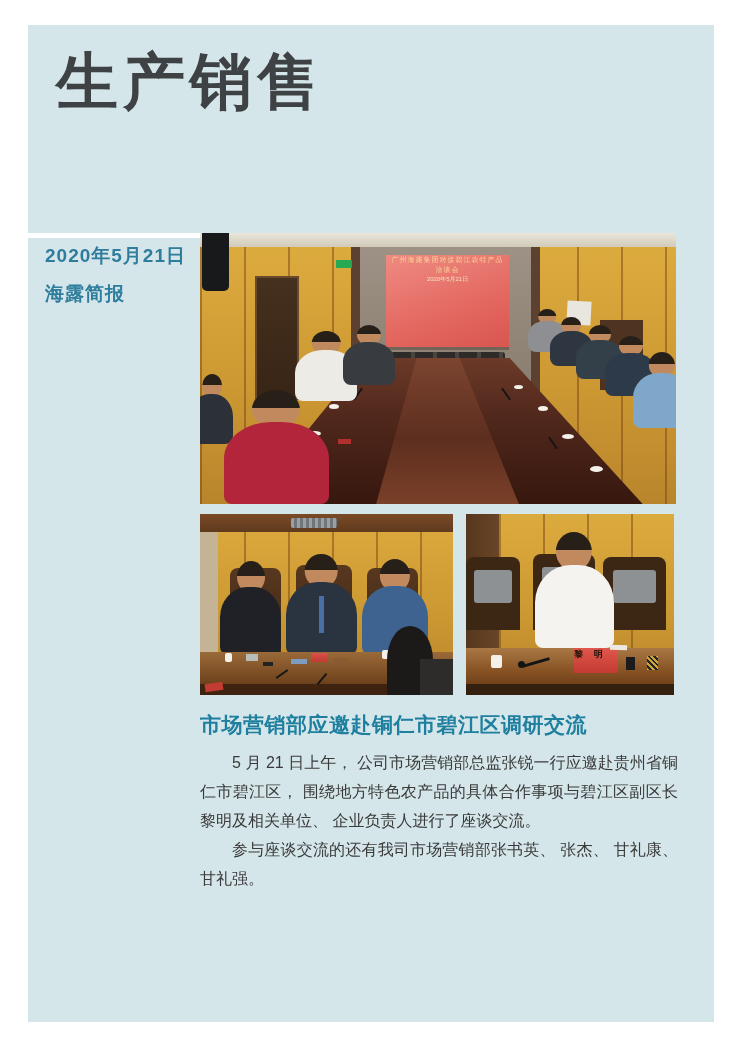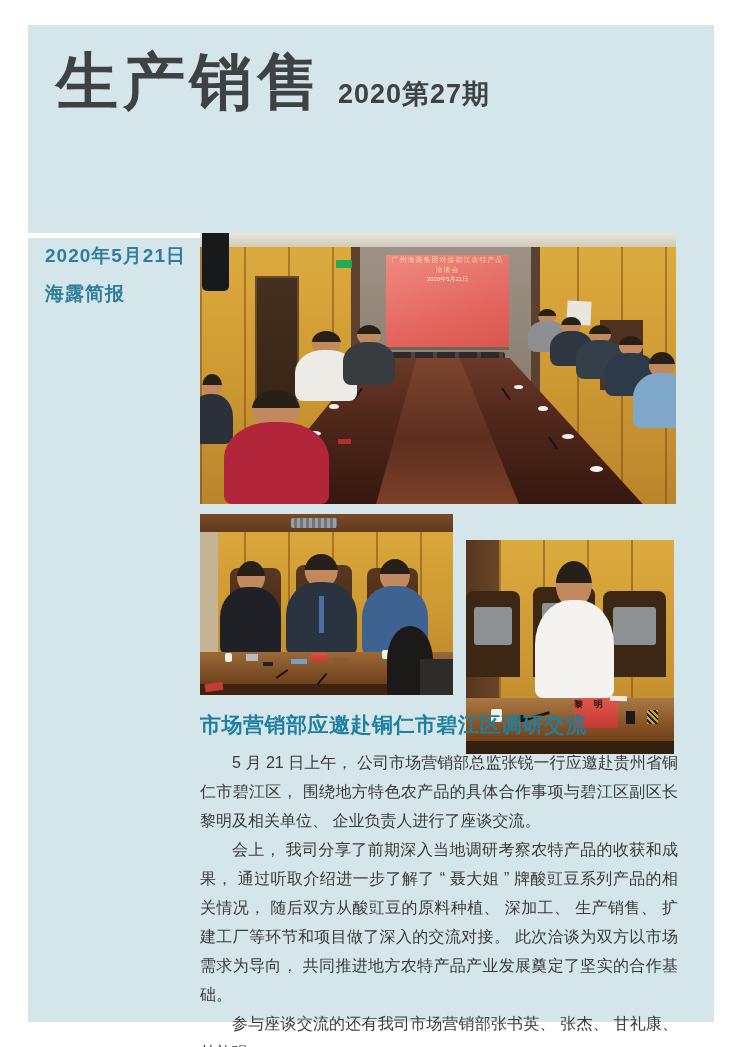--- a/index.html
+++ b/index.html
@@ -18,21 +18,21 @@
 
   .headline{position:absolute;left:200px;top:711px;width:478px;font-size:21px;font-weight:bold;color:#1e7f9f;letter-spacing:.5px;}
   .body-text{position:absolute;left:200px;top:748px;width:478px;font-size:16px;line-height:29px;color:#3a3a3a;text-align:justify;}
   .body-text p{margin:0;text-indent:2em;}
 
   
   .ph{position:absolute;overflow:hidden;}
   .ph div,.ph span,.ph i{position:absolute;display:block;}
   .ph-main{left:200px;top:233px;width:476px;height:271px;background:#978b7d;}
   .ph-left{left:200px;top:514px;width:253px;height:181px;background:#cf9c32;}
-  .ph-right{left:466px;top:540px;width:208px;height:214px;background:#bef264;}
+  .ph-right{left:466px;top:514px;width:208px;height:181px;background:#bef264;}
 
   .yellow-wall{background:
       repeating-linear-gradient(90deg, rgba(110,60,15,.45) 0 2px, rgba(0,0,0,0) 2px 44px),
       linear-gradient(180deg,#dcab3e 0%,#cc9832 55%,#b9852c 100%);}
   .person .hd{left:50%;transform:translateX(-50%);top:0;width:46%;height:34%;border-radius:50%;
       background:linear-gradient(#272019 46%,#c08a5e 46%);}
   .person .bd{left:0;right:0;top:28%;bottom:0;border-radius:45% 45% 8px 8px;}
   .itm{background:#f3f1ea;border-radius:50%;}
   .mic{width:2px;height:14px;background:#151515;}
   .chair{background:linear-gradient(#58371f,#3f2715);border-radius:8px 8px 0 0;}
@@ -51,21 +51,20 @@
 </head>
 <body>
 
 <div class="page">
 
   <div class="bg-block"></div>
   <div class="header-divider"></div>
 
   <div class="masthead">
     <span class="title">生产销售</span>
-    <span class="issue">2020第27期</span>
   </div>
 
   <div class="side-date">2020年5月21日</div>
   <div class="side-dept">海露简报</div>
 
   <div class="ph ph-main">
     <div style="left:0;top:0;right:0;height:7%;background:linear-gradient(#e9e5da,#c9c1ae);"></div>
     <div class="yellow-wall" style="left:0;top:5%;width:33%;height:95%;"></div>
     <div class="yellow-wall" style="right:0;top:5%;width:30%;height:95%;"></div>
     <div style="left:33%;top:5%;width:37%;height:62%;background:linear-gradient(180deg,#9d9285,#857a6b);"></div>
@@ -207,17 +206,16 @@
     </div>
     <div style="left:77%;bottom:14%;width:9px;height:13px;background:#1b1b1b;"></div>
     <div style="left:87%;bottom:14%;width:11px;height:14px;background:repeating-linear-gradient(45deg,#caa23a 0 2px,#242424 2px 4px);"></div>
     <div style="left:69%;bottom:25%;width:17px;height:5px;background:#ebe9e2;transform:rotate(2deg);"></div>
   </div>
 
   <div class="headline">市场营销部应邀赴铜仁市碧江区调研交流</div>
 
   <div class="body-text">
     <p>5 月 21 日上午， 公司市场营销部总监张锐一行应邀赴贵州省铜仁市碧江区， 围绕地方特色农产品的具体合作事项与碧江区副区长黎明及相关单位、 企业负责人进行了座谈交流。</p>
-    <p>会上， 我司分享了前期深入当地调研考察农特产品的收获和成果， 通过听取介绍进一步了解了 “ 聂大姐 ” 牌酸豇豆系列产品的相关情况， 随后双方从酸豇豆的原料种植、 深加工、 生产销售、 扩建工厂等环节和项目做了深入的交流对接。 此次洽谈为双方以市场需求为导向， 共同推进地方农特产品产业发展奠定了坚实的合作基础。</p>
     <p>参与座谈交流的还有我司市场营销部张书英、 张杰、 甘礼康、 甘礼强。</p>
   </div>
 
 </div>
 
 </body></html>

